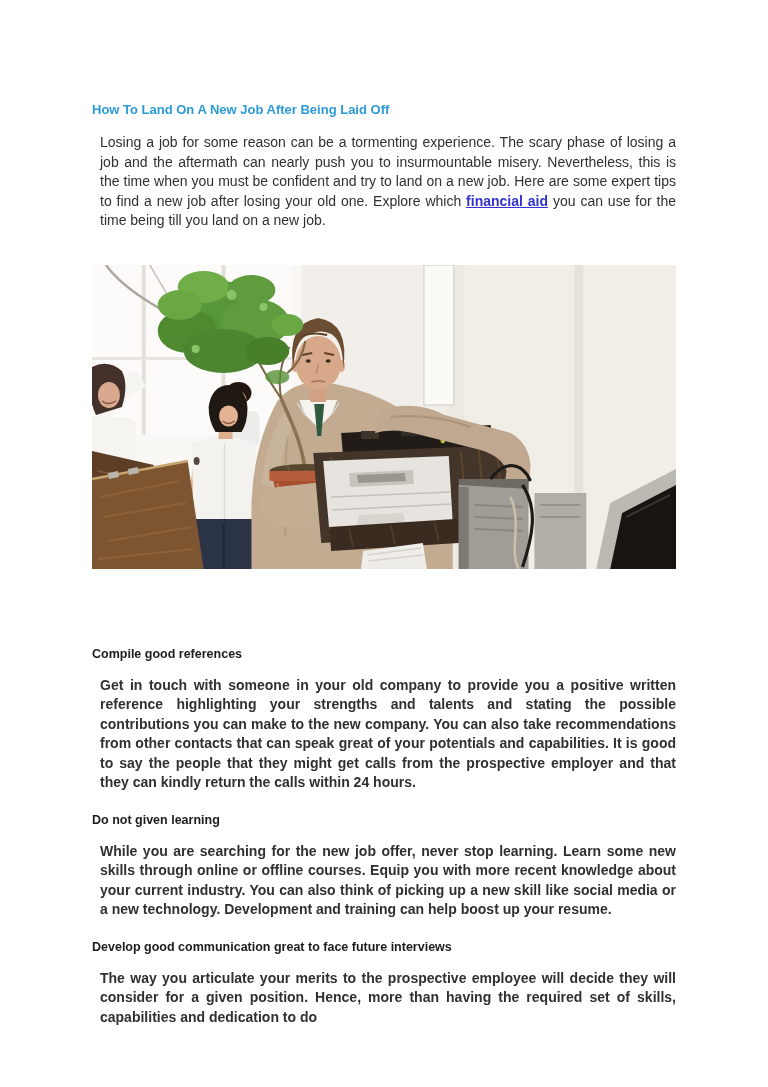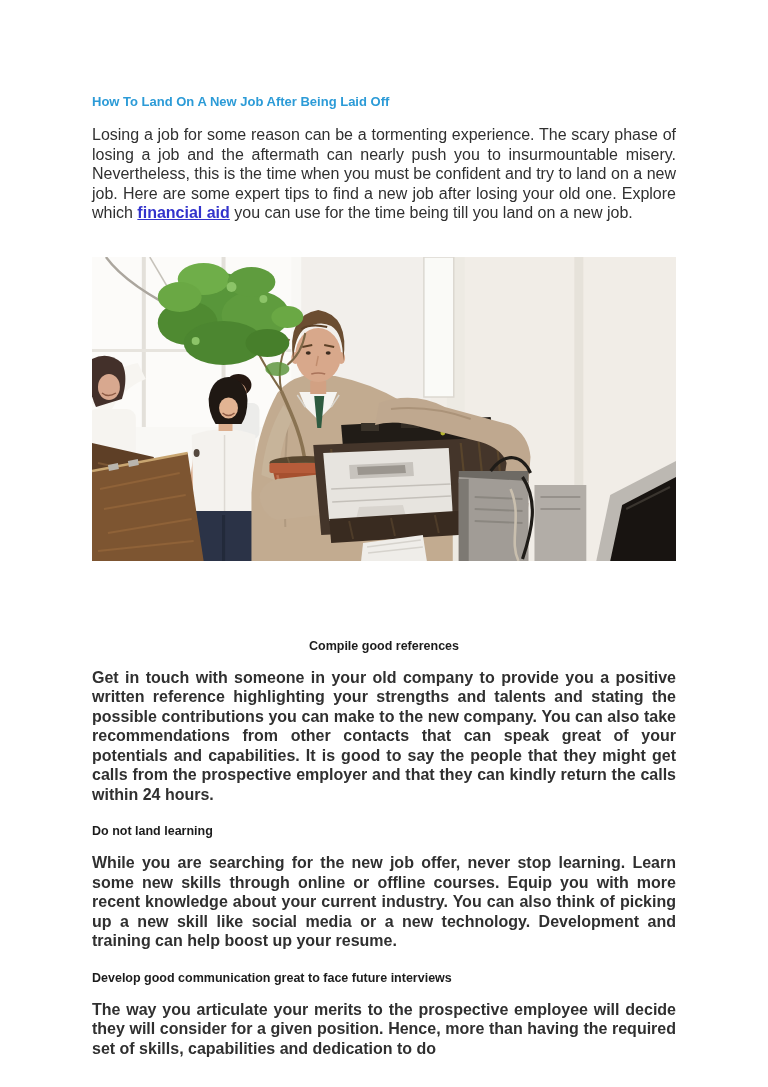--- a/index.html
+++ b/index.html
@@ -4,31 +4,31 @@
 <style>
   html,body{margin:0;padding:0;background:#ffffff;}
   .page{
     position:relative;
     width:768px;height:1087px;
     background:#ffffff;
     font-family:"Liberation Sans",sans-serif;
     overflow:hidden;
   }
   .content{
-    position:absolute;left:92px;top:0;width:584px;
+    position:absolute;left:92px;top:8px;width:584px;
   }
   h1.title{
     margin:94px 0 0 0;
     font-size:13px;line-height:15px;
     font-weight:bold;
     color:#2c9bd7;
   }
   p.body{
-    margin:16px 0 0 0;
-    font-size:16px;line-height:19.5px;
+    margin:16px 0 0 8px;
+    font-size:14px;line-height:19.5px;
     color:#303030;
     text-align:justify;
   }
   a.link{
     color:#3333cc;
     font-weight:bold;
     text-decoration:underline;
     cursor:pointer;
   }
   .photo{
@@ -36,21 +36,21 @@
     width:584px;height:304px;
     overflow:hidden;
   }
   .photo svg{display:block;width:584px;height:304px;}
   h2.sec{
     margin:20px 0 0 0;
     font-size:12.5px;line-height:15px;
     font-weight:bold;
     color:#1c1c1c;
   }
-  h2.sec.first{margin-top:78px;text-align:center;}
+  h2.sec.first{margin-top:78px;}
   p.after-head{margin-top:14px;font-weight:bold;}
 </style>
 </head>
 <body>
 
 <div class="page">
   <div class="content">
 
     <h1 class="title">How To Land On A New Job After Being Laid Off</h1>
 
@@ -205,20 +205,20 @@
           <polygon points="506,304 520,238 586,204 586,304" fill="#bcb8b2"></polygon>
           <polygon points="520,304 532,248 586,220 586,304" fill="#181411"></polygon>
           <path d="M536,252 L580,230" stroke="#3a352f" stroke-width="2" fill="none"></path>
         </g>
       </svg>
     </div>
 
     <h2 class="sec first">Compile good references</h2>
     <p class="body after-head">Get in touch with someone in your old company to provide you a positive written reference highlighting your strengths and talents and stating the possible contributions you can make to the new company. You can also take recommendations from other contacts that can speak great of your potentials and capabilities. It is good to say the people that they might get calls from the prospective employer and that they can kindly return the calls within 24 hours.</p>
 
-    <h2 class="sec">Do not land learning</h2>
+    <h2 class="sec">Do not given learning</h2>
     <p class="body after-head">While you are searching for the new job offer, never stop learning. Learn some new skills through online or offline courses. Equip you with more recent knowledge about your current industry. You can also think of picking up a new skill like social media or a new technology. Development and training can help boost up your resume.</p>
 
     <h2 class="sec">Develop good communication great to face future interviews</h2>
     <p class="body after-head">The way you articulate your merits to the prospective employee will decide they will consider for a given position. Hence, more than having the required set of skills, capabilities and dedication to do</p>
 
   </div>
 </div>
 
 </body></html>

